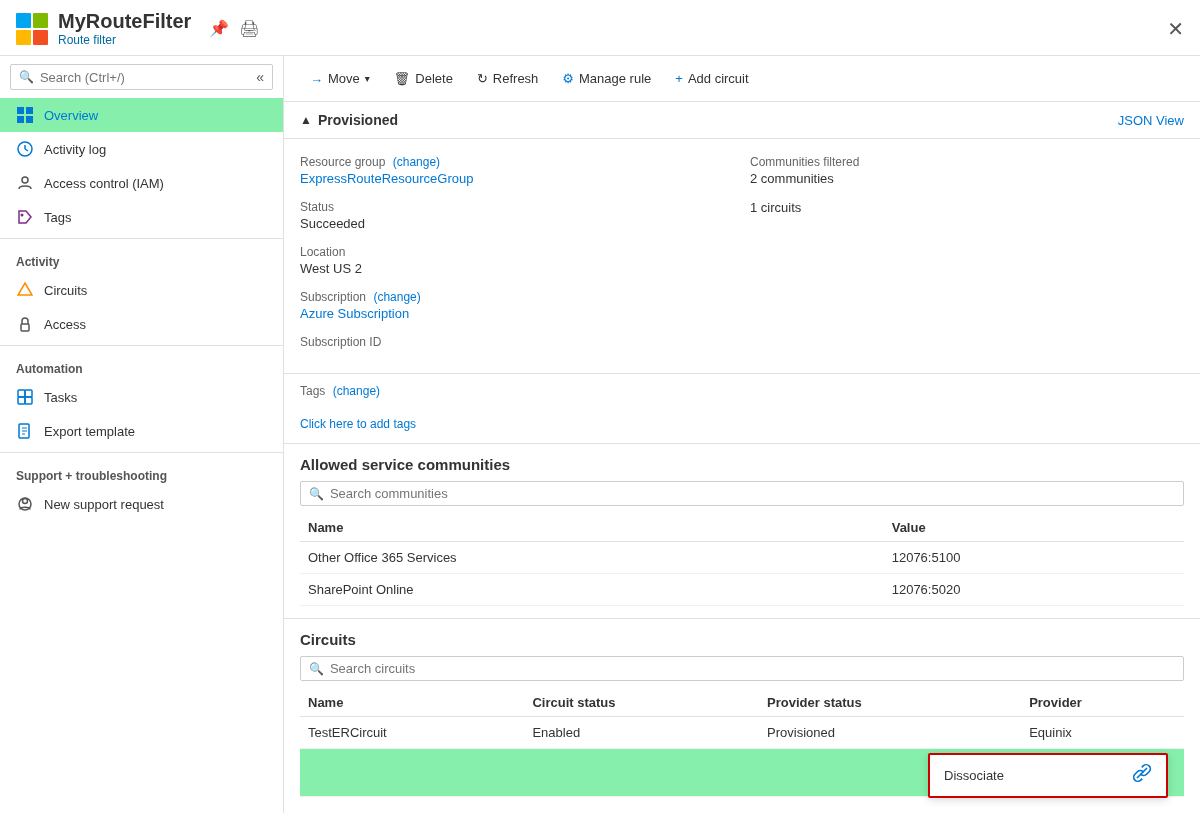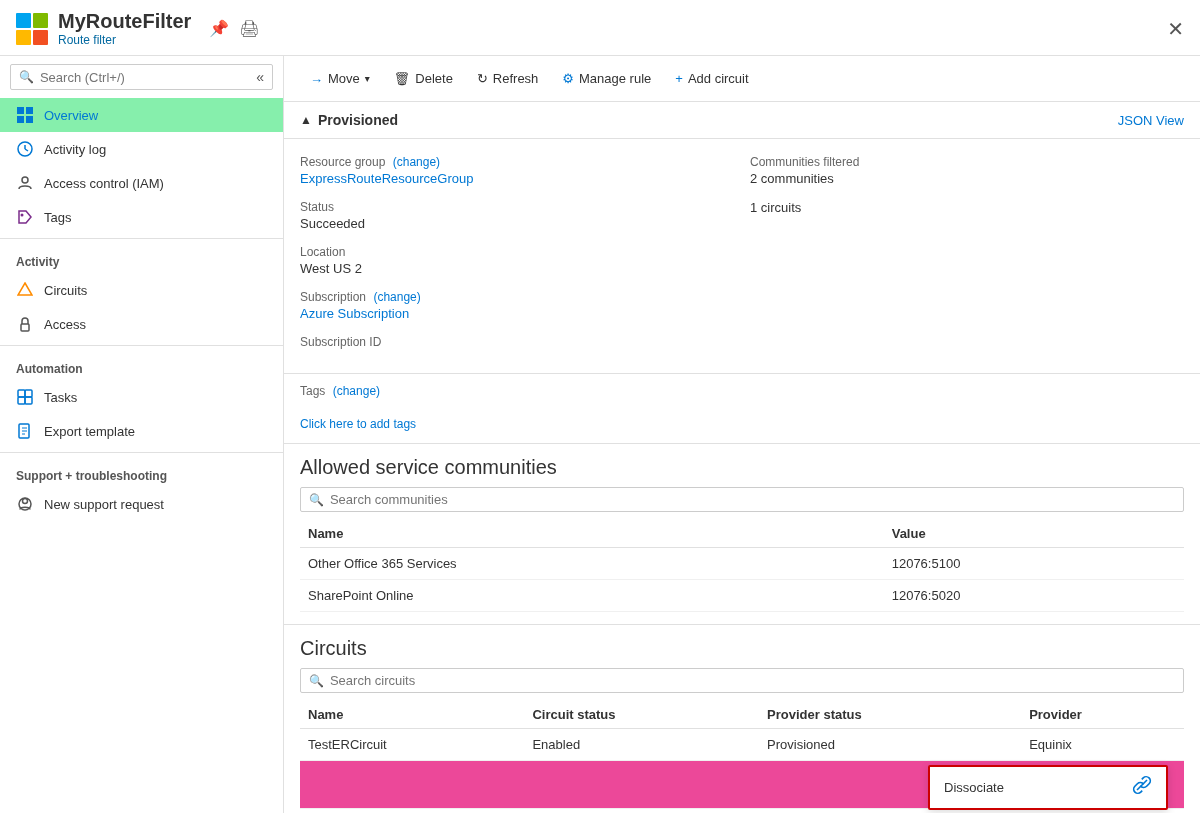--- a/index.html
+++ b/index.html
@@ -46,21 +46,21 @@
     .essentials-link { color: #0078d4; cursor: pointer; text-decoration: none; }
     .change-link { color: #0078d4; font-size: 12px; cursor: pointer; }
 
     
     .tags-section { padding: 10px 16px 12px 16px; border-bottom: 1px solid #e0e0e0; }
     .tags-label { font-size: 12px; color: #666; margin-bottom: 18px; }
     .tags-link { color: #0078d4; cursor: pointer; font-size: 12px; }
 
     
     .section-container { padding: 12px 16px; border-bottom: 1px solid #e0e0e0; }
-    .section-title { font-size: 20px; font-weight: 400; margin-bottom: 8px; }
+    .section-title { font-size: 15px; font-weight: 700; margin-bottom: 8px; }
     .search-bar { display: flex; align-items: center; border: 1px solid #ccc; border-radius: 2px; padding: 4px 8px; gap: 6px; margin-bottom: 8px; }
     .search-bar input { border: none; outline: none; font-size: 13px; width: 100%; }
 
     .data-table { width: 100%; border-collapse: collapse; }
     .data-table th { text-align: left; padding: 6px 8px; font-size: 13px; font-weight: 600; color: #333; border-bottom: 1px solid #e0e0e0; }
     .data-table td { padding: 8px 8px; font-size: 13px; color: #333; border-bottom: 1px solid #f0f0f0; }
 
     
     .circuits-section { padding: 12px 16px; }
 
@@ -341,21 +341,21 @@
             </tr>
           </thead>
           <tbody>
             <tr style="position:relative;">
               <td>TestERCircuit</td>
               <td>Enabled</td>
               <td style="position:relative;">Provisioned</td>
               <td>Equinix</td>
             </tr>
 
-            <tr class="popup-row" style="background:#ec4899;">
+            <tr class="popup-row" style="background:#86efac;">
               <td colspan="4" style="padding:0; position:relative; height:48px;">
                 <div class="dissociate-popup" style="left:auto;right:16px;top:4px;">
                   <span class="dissociate-text">Dissociate</span>
                   <span class="dissociate-icon">
                     <svg width="20" height="20" viewBox="0 0 24 24" fill="none" stroke="#0078d4" stroke-width="2">
                       <path d="M10 13a5 5 0 0 0 7.54.54l3-3a5 5 0 0 0-7.07-7.07l-1.72 1.71"></path>
                       <path d="M14 11a5 5 0 0 0-7.54-.54l-3 3a5 5 0 0 0 7.07 7.07l1.71-1.71"></path>
                       <line x1="18" y1="6" x2="6" y2="18" stroke="#0078d4" stroke-width="2"></line>
                     </svg>
                   </span>

